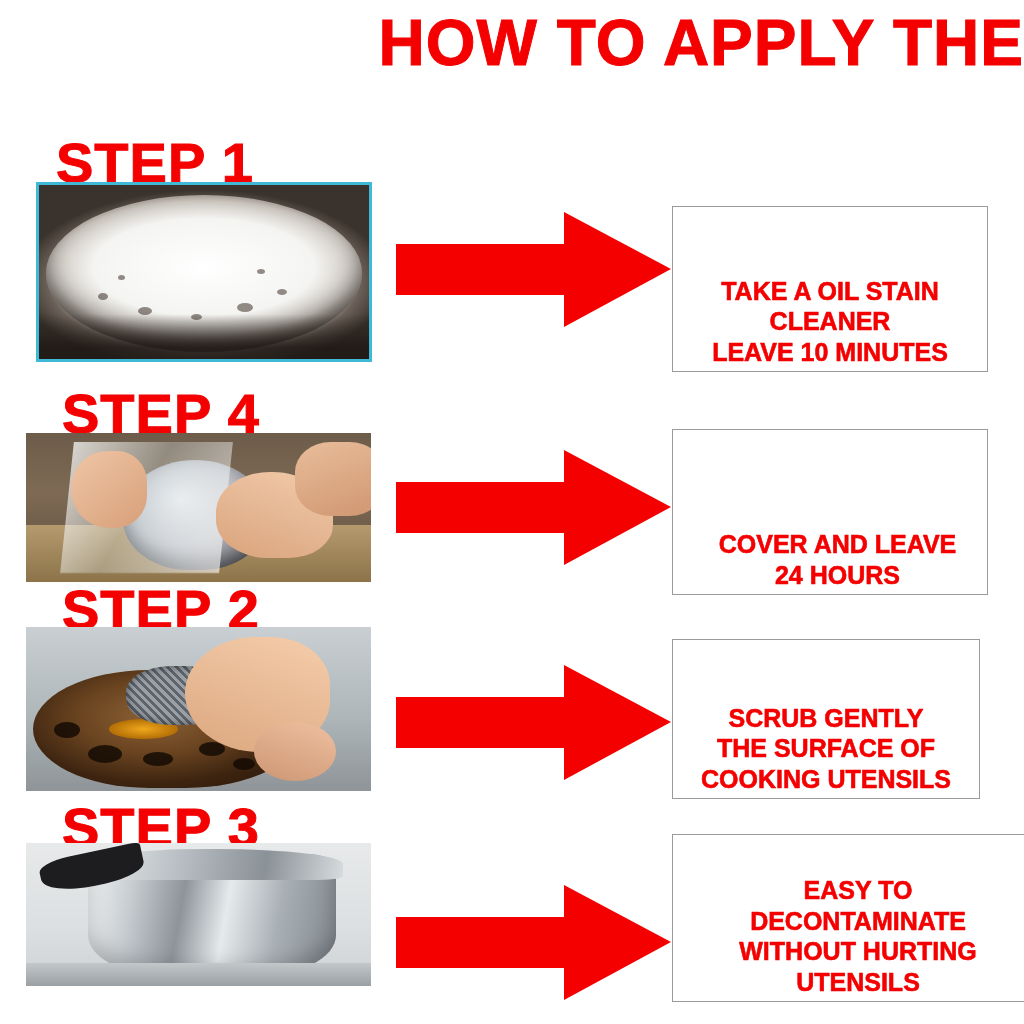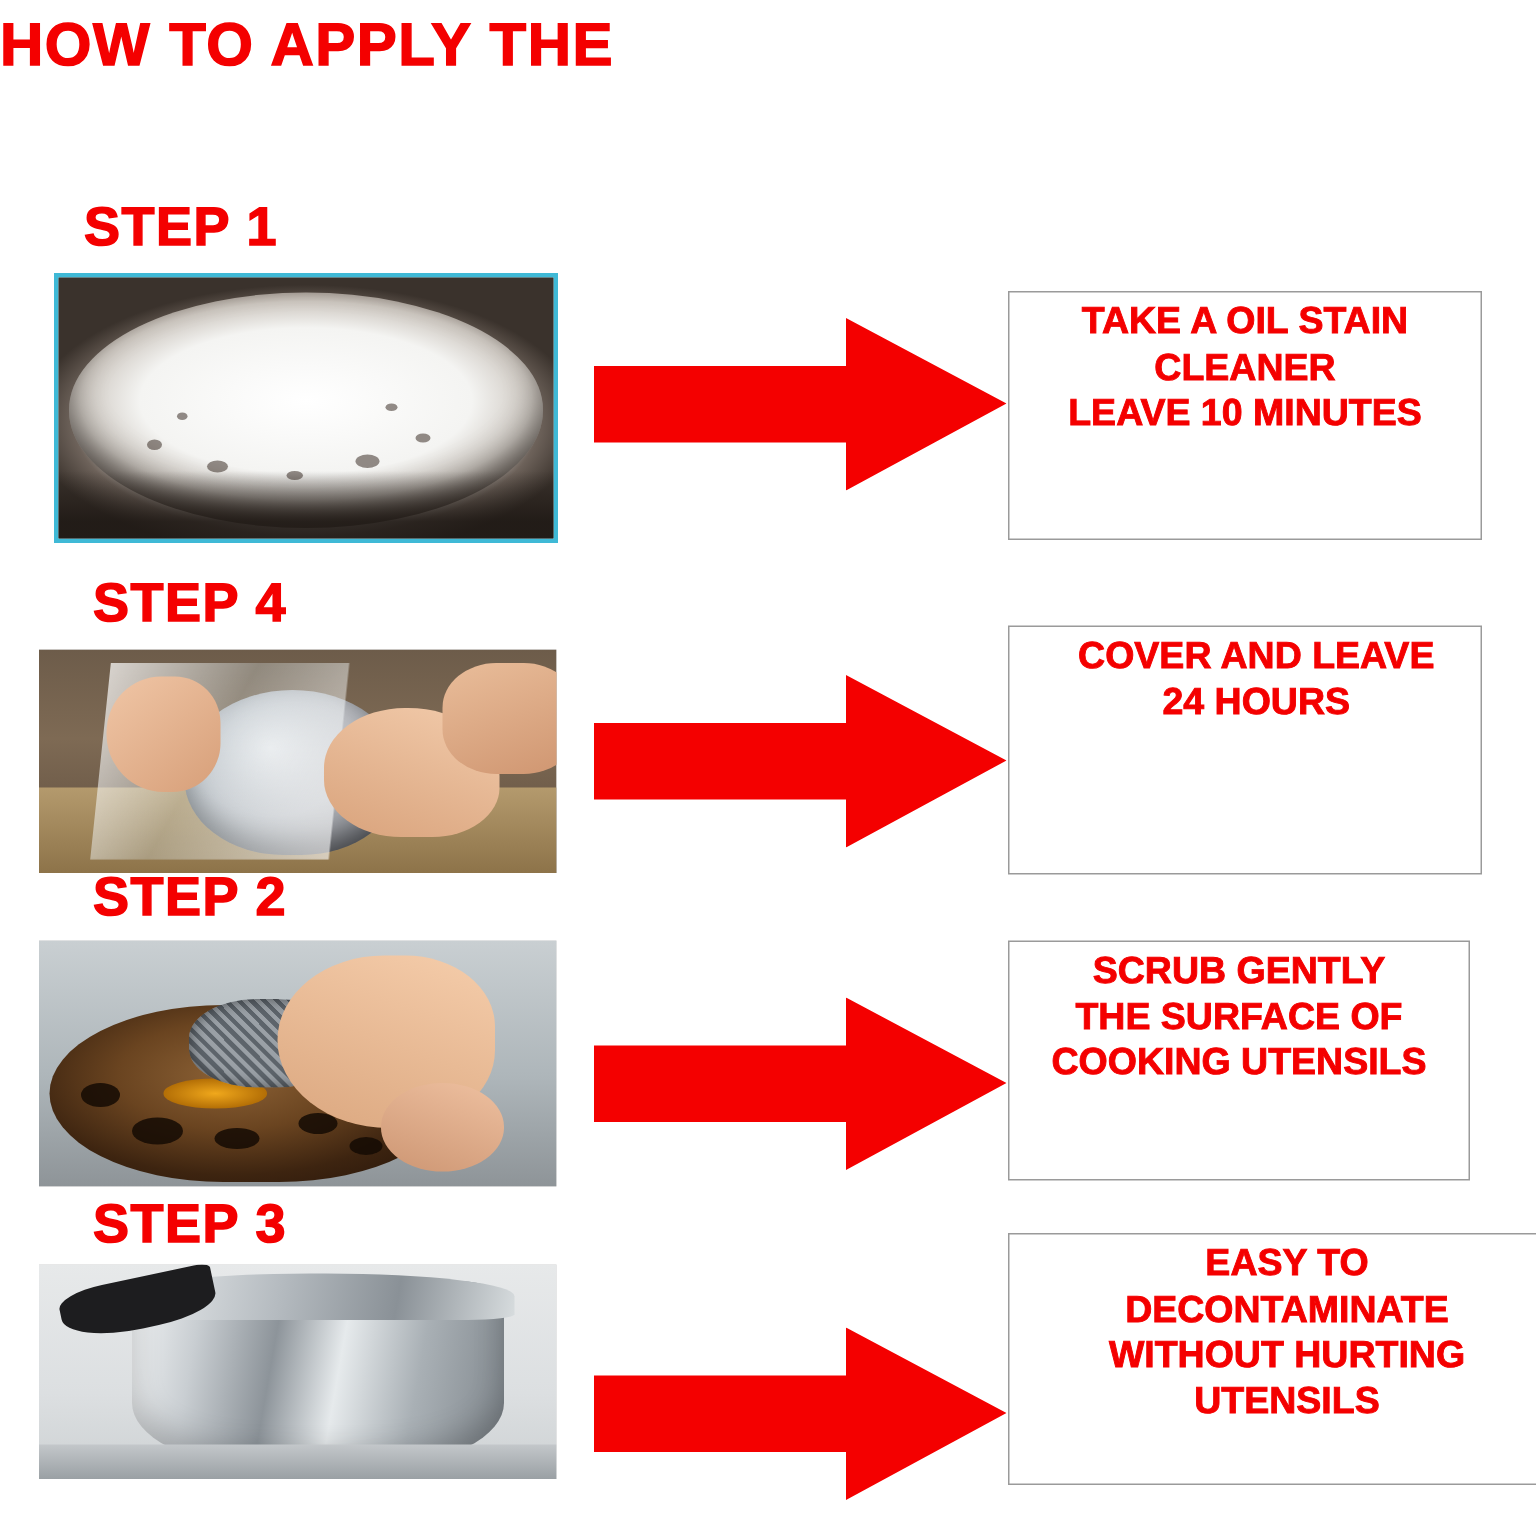--- a/index.html
+++ b/index.html
@@ -14,43 +14,43 @@
     font-family: "Liberation Sans", sans-serif;
     overflow: hidden;
   }
 
   
   #title {
     position: absolute;
     top: 8px;
     left: 0;
     width: 1024px;
-    text-align: left;
+    text-align: right;
     color: #f40000;
     font-weight: bold;
-    font-size: 40px;
+    font-size: 64px;
     line-height: 1.12;
     letter-spacing: 1px;
     -webkit-text-stroke: 1px #f40000;
   }
   #title .line1 { display: block; }
   #title .line2 { display: block; }
 
   
   .step {
     position: absolute;
     left: 0;
     width: 1024px;
   }
 
   .step-label {
     position: absolute;
     color: #f40000;
     font-weight: bold;
-    font-size: 36px;
+    font-size: 56px;
     letter-spacing: 1px;
     -webkit-text-stroke: 1px #f40000;
     white-space: nowrap;
   }
 
   .photo {
     position: absolute;
     overflow: hidden;
     background: #cfcfcf;
   }
@@ -59,23 +59,24 @@
   .arrow {
     position: absolute;
   }
 
   
   .caption-box {
     position: absolute;
     border: 1px solid #9a9a9a;
     background: #ffffff;
     display: flex;
-    align-items: flex-start;
+    align-items: flex-end;
     justify-content: center;
     box-sizing: border-box;
+    margin-top: 12px;
   }
   .caption-text {
     color: #f40000;
     font-weight: bold;
     font-size: 25px;
     line-height: 1.22;
     text-align: center;
     padding: 4px 8px;
     -webkit-text-stroke: 0.6px #f40000;
     white-space: pre-line;

